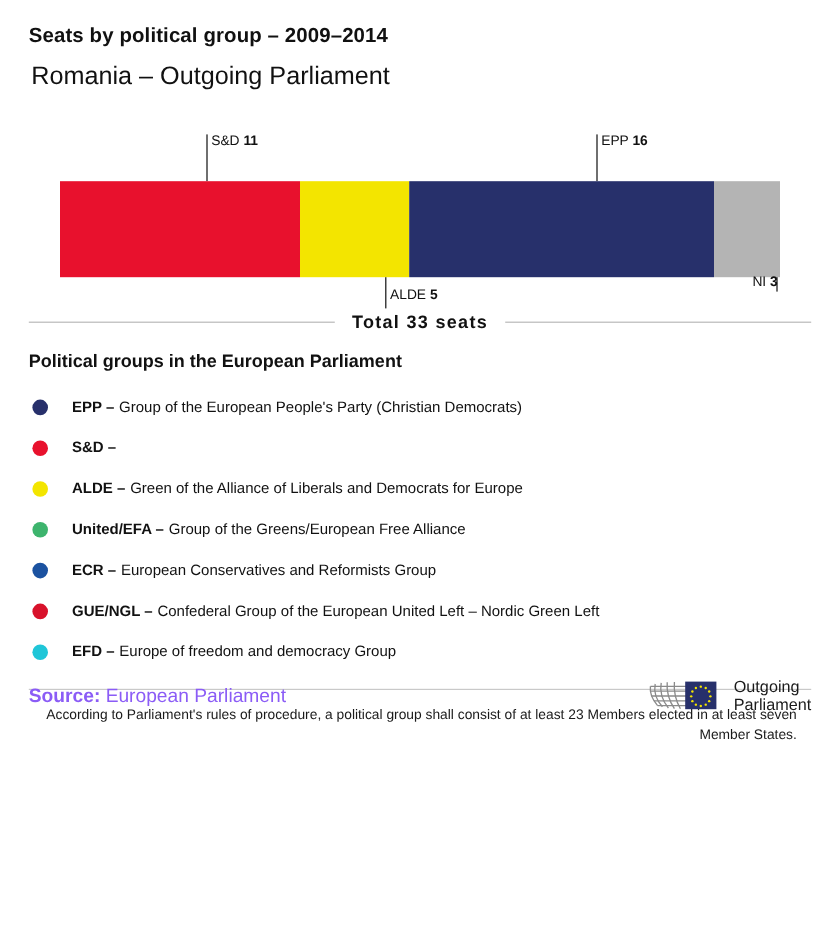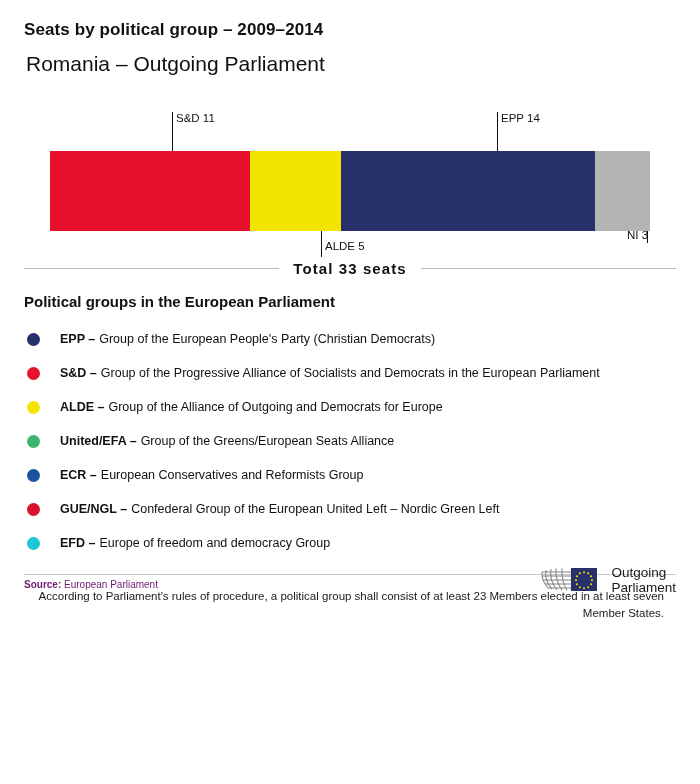--- a/index.html
+++ b/index.html
@@ -53,21 +53,21 @@
   }
   .seg {
     height: 80px;
   }
   .label {
     position: absolute;
     font-size: 11.5px;
     color: #111111;
     white-space: nowrap;
   }
-  .label b { font-weight: normal; }
+  .label b { font-weight: bold; }
   .tick {
     position: absolute;
     width: 1px;
     background: #111111;
   }
 
   
   .total-row {
     position: relative;
     height: 22px;
@@ -137,22 +137,22 @@
     font-size: 11.5px;
     line-height: 1.45;
     color: #1a1a1a;
     max-width: 640px;
     text-align: right;
   }
   .source-row {
     position: absolute;
     left: 24px;
     bottom: 26px;
-    font-size: 10px;
-    color: #701a75;
+    font-size: 16px;
+    color: #8b5cf6;
   }
   .source-row b { font-weight: bold; }
 
   .ep-logo {
     position: absolute;
     right: 24px;
     bottom: 16px;
     display: flex;
     align-items: center;
   }
@@ -179,21 +179,21 @@
   <div class="chart-area">
 
     <div class="label" style="left:152px; top:0px;">
       <span>S&amp;D</span>
       <b>11</b>
     </div>
     <div class="tick" style="left:148px; top:0px; height:39px;"></div>
 
     <div class="label" style="left:477px; top:0px;">
       <span>EPP</span>
-      <b>14</b>
+      <b>16</b>
     </div>
     <div class="tick" style="left:473px; top:0px; height:39px;"></div>
 
     <div class="bar-wrap">
       <div class="seg" style="width:200px; background:#e8112d;"></div>
       <div class="seg" style="width:91px; background:#f3e500;"></div>
       <div class="seg" style="width:254px; background:#27306b;"></div>
       <div class="seg" style="width:55px; background:#b4b4b4;"></div>
     </div>
 
@@ -222,33 +222,32 @@
 
     <div class="legend-item">
       <span class="dot" style="background:#27306b;"></span>
       <span class="legend-abbr">EPP –</span>
       <span class="legend-desc">Group of the European People's Party (Christian Democrats)</span>
     </div>
 
     <div class="legend-item">
       <span class="dot" style="background:#e8112d;"></span>
       <span class="legend-abbr">S&amp;D –</span>
-      <span class="legend-desc">Group of the Progressive Alliance of Socialists and Democrats in the European Parliament</span>
     </div>
 
     <div class="legend-item">
       <span class="dot" style="background:#f3e500;"></span>
       <span class="legend-abbr">ALDE –</span>
-      <span class="legend-desc">Group of the Alliance of Outgoing and Democrats for Europe</span>
+      <span class="legend-desc">Green of the Alliance of Liberals and Democrats for Europe</span>
     </div>
 
     <div class="legend-item">
       <span class="dot" style="background:#3db46d;"></span>
       <span class="legend-abbr">United/EFA –</span>
-      <span class="legend-desc">Group of the Greens/European Seats Alliance</span>
+      <span class="legend-desc">Group of the Greens/European Free Alliance</span>
     </div>
 
     <div class="legend-item">
       <span class="dot" style="background:#1b52a0;"></span>
       <span class="legend-abbr">ECR –</span>
       <span class="legend-desc">European Conservatives and Reformists Group</span>
     </div>
 
     <div class="legend-item">
       <span class="dot" style="background:#d8122b;"></span>

